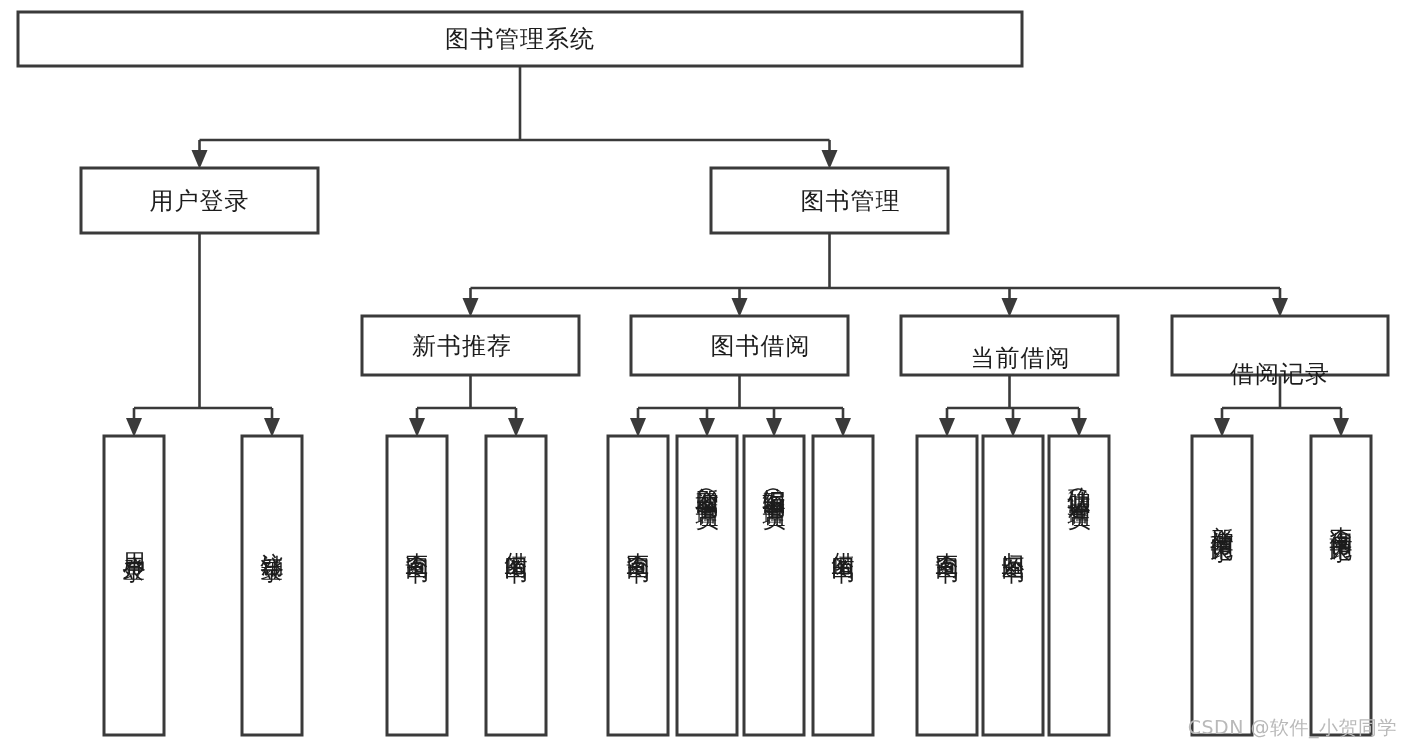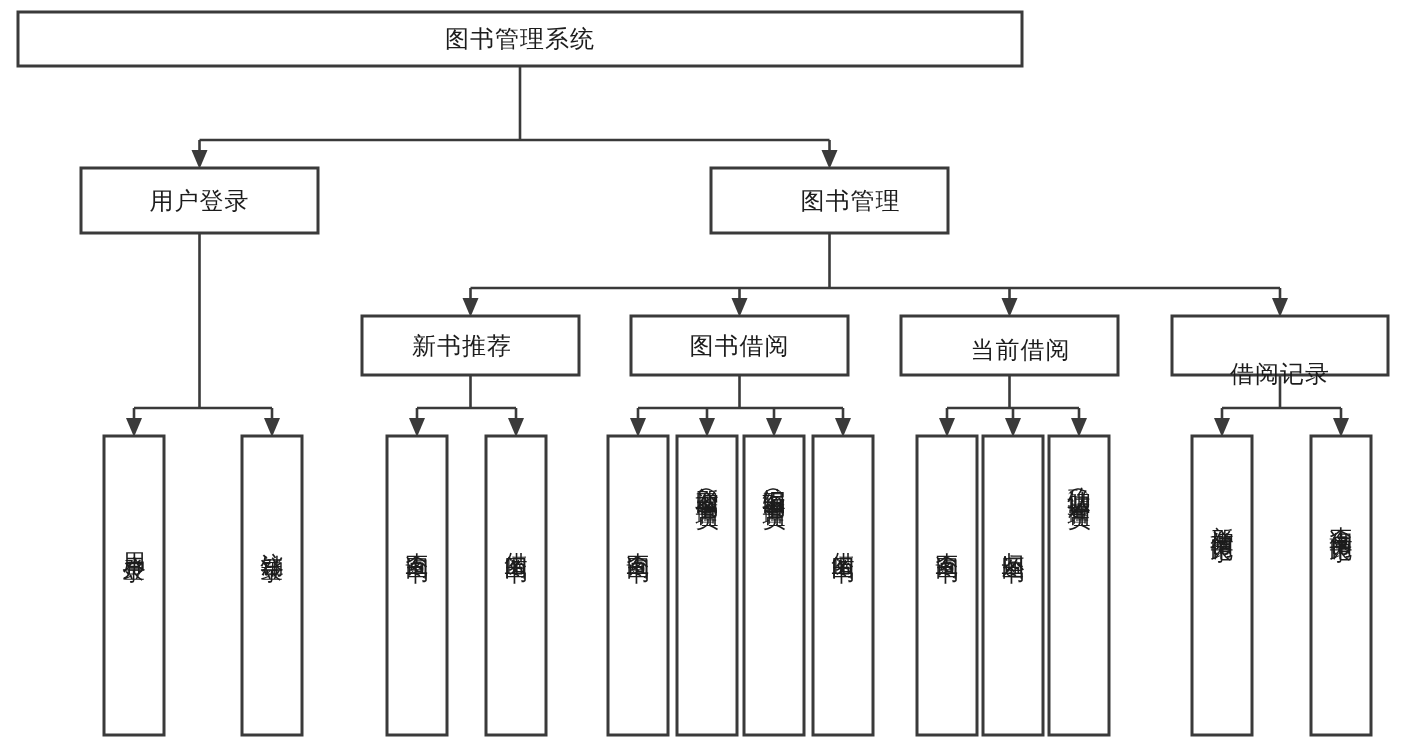--- a/index.html
+++ b/index.html
@@ -125,24 +125,24 @@
       </div>
       <div class="hlabel-wrap" style="left: 81px; top: 168px; width: 237px; height: 65px;">
         <span class="hlabel-text">用户登录</span>
       </div>
       <div class="hlabel-wrap" style="left: 711px; top: 168px; width: 279px; height: 65px;">
         <span class="hlabel-text">图书管理</span>
       </div>
       <div class="hlabel-wrap" style="left: 362px; top: 316px; width: 200px; height: 59px;">
         <span class="hlabel-text">新书推荐</span>
       </div>
-      <div class="hlabel-wrap" style="left: 631px; top: 316px; width: 217px; height: 59px;">
+      <div class="hlabel-wrap" style="left: 631px; top: 316px; width: 217px; height: 59px; padding-left: 21px;">
         <span class="hlabel-text">图书借阅</span>
       </div>
-      <div class="hlabel-wrap" style="left: 901px; top: 320px; width: 239px; height: 59px;">
+      <div class="hlabel-wrap" style="left: 901px; top: 328px; width: 239px; height: 59px;">
         <span class="hlabel-text">当前借阅</span>
       </div>
       <div class="hlabel-wrap" style="left: 1172px; top: 316px; width: 216px; height: 59px; margin-top: 28px;">
         <span class="hlabel-text">借阅记录</span>
       </div>
       <div class="vlabel-wrap" style="left: 104px; top: 436px; width: 60px; height: 299px; padding-top: 98px; box-sizing: border-box;">
         <span class="vlabel-text">用户登录</span>
       </div>
       <div class="vlabel-wrap" style="left: 242px; top: 436px; width: 60px; height: 299px; padding-top: 98px; box-sizing: border-box;">
         <span class="vlabel-text">注销登录</span>
@@ -174,13 +174,14 @@
       <div class="vlabel-wrap" style="left: 1049px; top: 436px; width: 60px; height: 299px; padding-top: 33px; box-sizing: border-box;">
         <span class="vlabel-text">确认归还（管理员）</span>
       </div>
       <div class="vlabel-wrap" style="left: 1192px; top: 436px; width: 60px; height: 299px; padding-top: 72px; box-sizing: border-box;">
         <span class="vlabel-text">新增借阅记录</span>
       </div>
       <div class="vlabel-wrap" style="left: 1311px; top: 436px; width: 60px; height: 299px; padding-top: 72px; box-sizing: border-box;">
         <span class="vlabel-text">查询借阅记录</span>
       </div>
     </div>
+  <div id="watermark">CSDN @软件_小贺同学</div>
 </div>
 
 </body></html>

